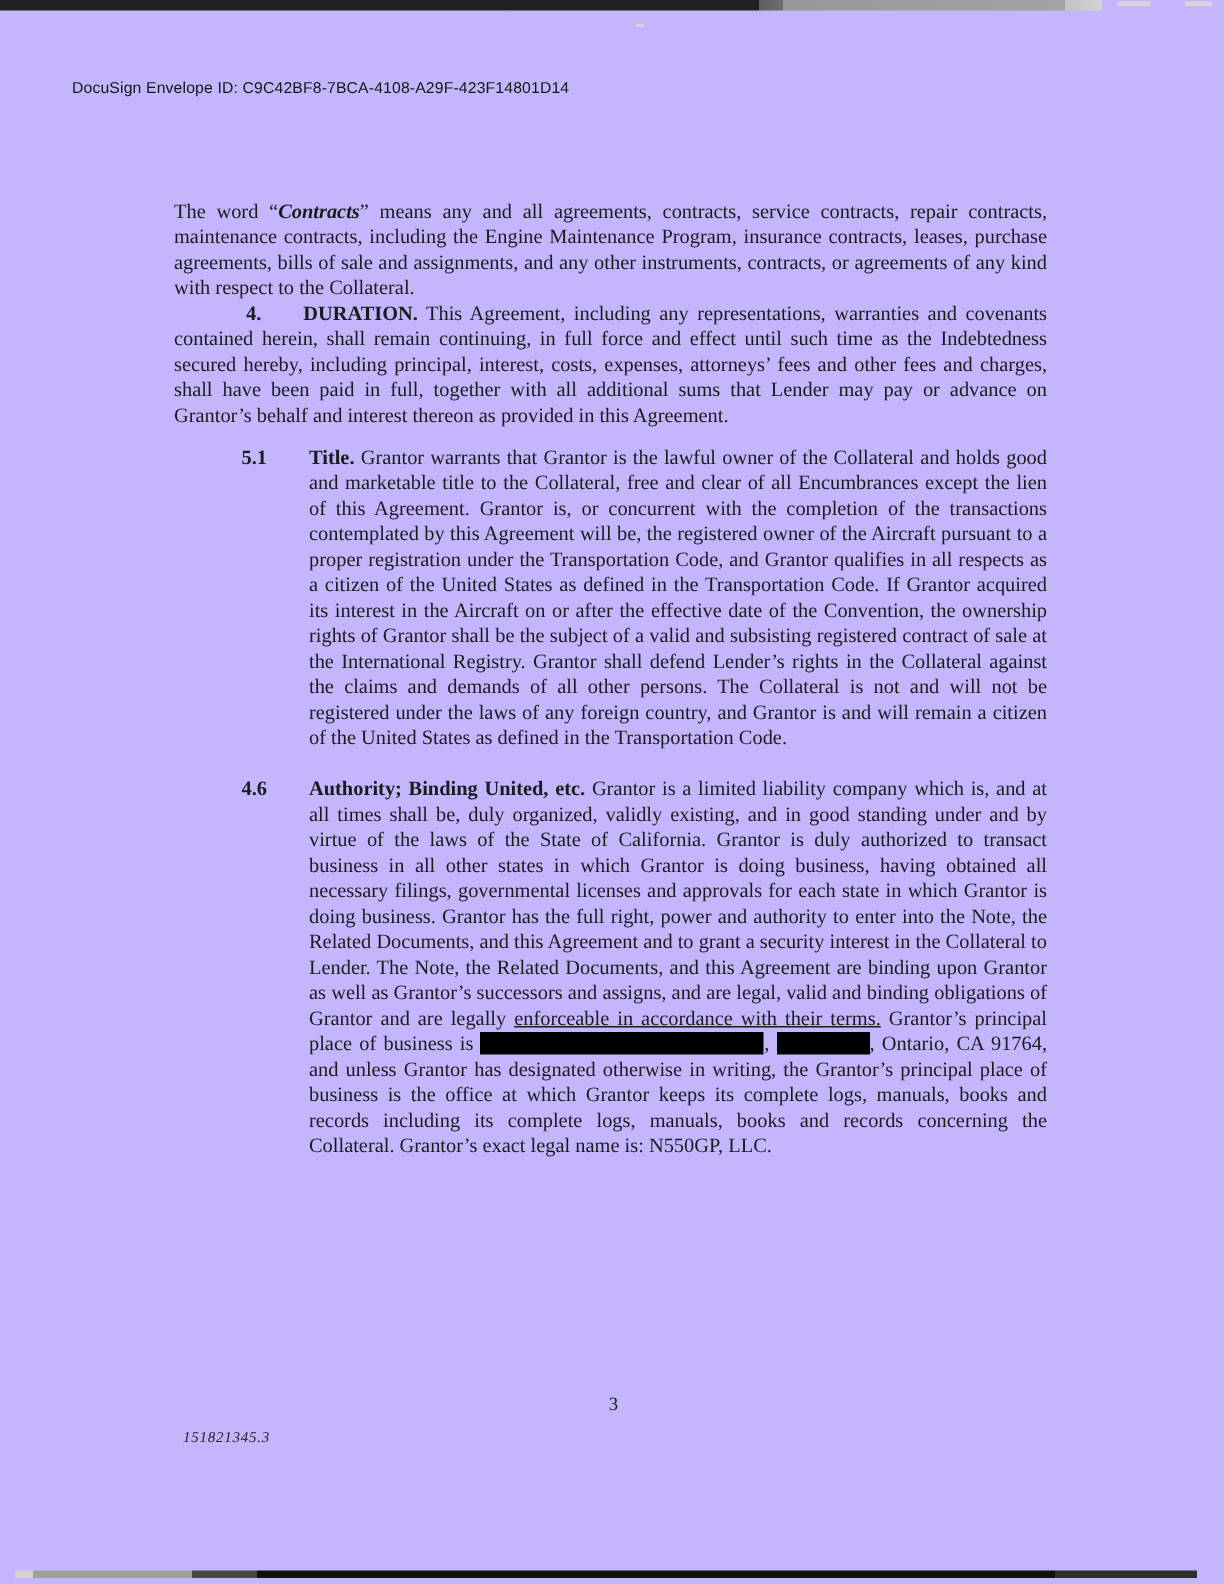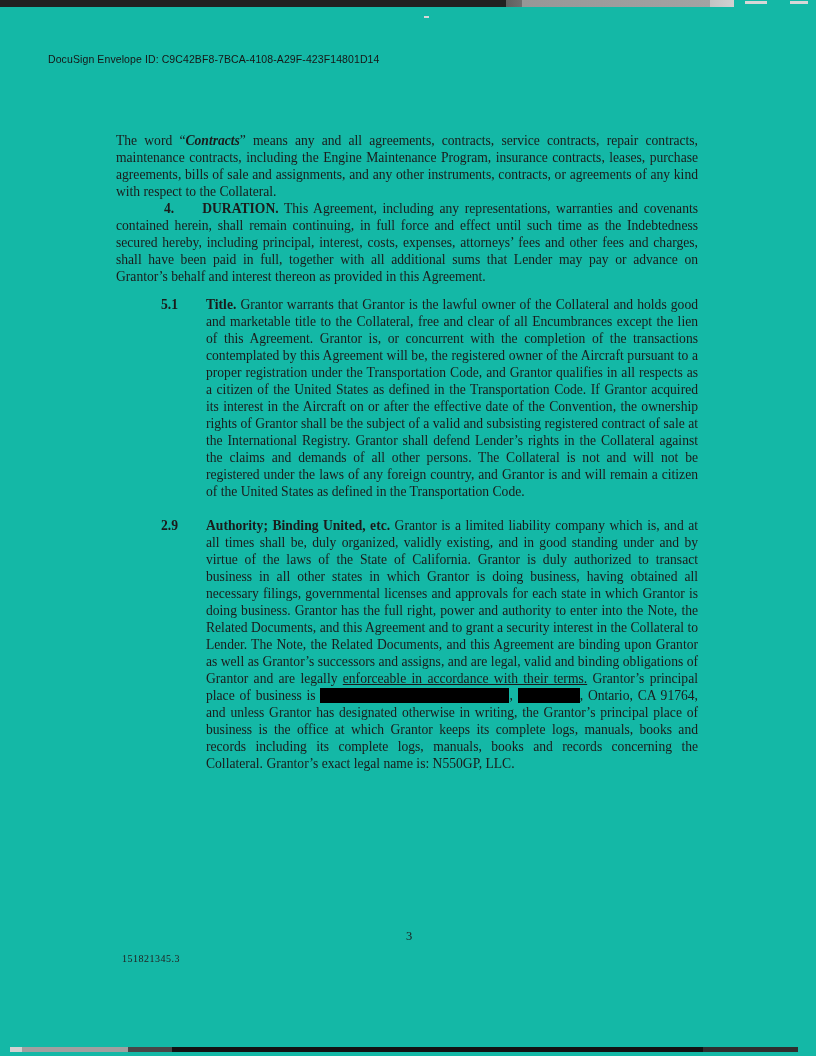--- a/index.html
+++ b/index.html
@@ -1,20 +1,20 @@
 <!DOCTYPE html>
 <html><head>
 <meta charset="utf-8">
 <style>
   html, body { margin: 0; padding: 0; background: #ffffff; }
   .page {
     position: relative;
     width: 816px;
     height: 1056px;
-    background: #14b8a6;
+    background: #c4b5fd;
     overflow: hidden;
     font-family: "Liberation Serif", serif;
     color: #1b1b1b;
   }
 
   
   .scan-top {
     position: absolute; top: 0; left: 0; width: 816px; height: 7px;
     background: linear-gradient(to right,
       #212121 0%, #212121 62%,
@@ -66,21 +66,21 @@
   .redaction { display: inline-block; background: #000000; height: 15px; vertical-align: -3px; }
   .redaction-wide { width: 189px; }
   .redaction-small { width: 62px; }
 
   .page-number {
     position: absolute; top: 929px; left: 118px; width: 582px;
     text-align: center; font-size: 12.5px;
   }
   .footer-ref {
     position: absolute; top: 953px; left: 122px;
-    font-size: 10px; letter-spacing: 0.5px; color: #222222;
+    font-size: 10px; letter-spacing: 0.5px; color: #222222; font-style: italic;
   }
 </style>
 </head>
 <body>
 
 <div class="page">
 
   <div class="scan-top"></div>
   <div class="scan-dash" style="top:1px; left:745px; width:22px; height:3px;"></div>
   <div class="scan-dash" style="top:1px; left:790px; width:18px; height:3px;"></div>
@@ -97,21 +97,21 @@
       <span>This Agreement, including any representations, warranties and covenants contained herein, shall remain continuing, in full force and effect until such time as the Indebtedness secured hereby, including principal, interest, costs, expenses, attorneys’ fees and other fees and charges, shall have been paid in full, together with all additional sums that Lender may pay or advance on Grantor’s behalf and interest thereon as provided in this Agreement.</span></p>
 
 
     <div class="subsection sub-51">
       <span class="sub-num">5.1</span>
       <p><span class="sub-heading">Title.</span>
         <span>Grantor warrants that Grantor is the lawful owner of the Collateral and holds good and marketable title to the Collateral, free and clear of all Encumbrances except the lien of this Agreement. Grantor is, or concurrent with the completion of the transactions contemplated by this Agreement will be, the registered owner of the Aircraft pursuant to a proper registration under the Transportation Code, and Grantor qualifies in all respects as a citizen of the United States as defined in the Transportation Code. If Grantor acquired its interest in the Aircraft on or after the effective date of the Convention, the ownership rights of Grantor shall be the subject of a valid and subsisting registered contract of sale at the International Registry.  Grantor shall defend Lender’s rights in the Collateral against the claims and demands of all other persons. The Collateral is not and will not be registered under the laws of any foreign country, and Grantor is and will remain a citizen of the United States as defined in the Transportation Code.</span></p>
     </div>
 
     <div class="subsection sub-52">
-      <span class="sub-num">2.9</span>
+      <span class="sub-num">4.6</span>
       <p><span class="sub-heading">Authority; Binding United, etc.</span>
         <span>Grantor is a limited liability company which is, and at all times shall be, duly organized, validly existing, and in good standing under and by virtue of the laws of the State of California.  Grantor is duly authorized to transact business in all other states in which Grantor is doing business, having obtained all necessary filings, governmental licenses and approvals for each state in which Grantor is doing business. Grantor has the full right, power and authority to enter into the Note, the Related Documents, and this Agreement and to grant a security interest in the Collateral to Lender. The Note, the Related Documents, and this Agreement are binding upon Grantor as well as Grantor’s successors and assigns, and are legal, valid and binding obligations of Grantor and are legally </span><span class="underlined">enforceable in accordance with their terms.</span>
         <span>Grantor’s principal place of business is </span><span class="redaction redaction-wide"></span><span>, </span><span class="redaction redaction-small"></span><span>, Ontario, CA 91764, and unless Grantor has designated otherwise in writing, the Grantor’s principal place of business is the office at which Grantor keeps its complete logs, manuals, books and records including its complete logs, manuals, books and records concerning the Collateral.  Grantor’s exact legal name is: N550GP, LLC.</span></p>
     </div>
 
   </div>
 
   <div class="page-number">3</div>
   <div class="footer-ref">151821345.3</div>
 

